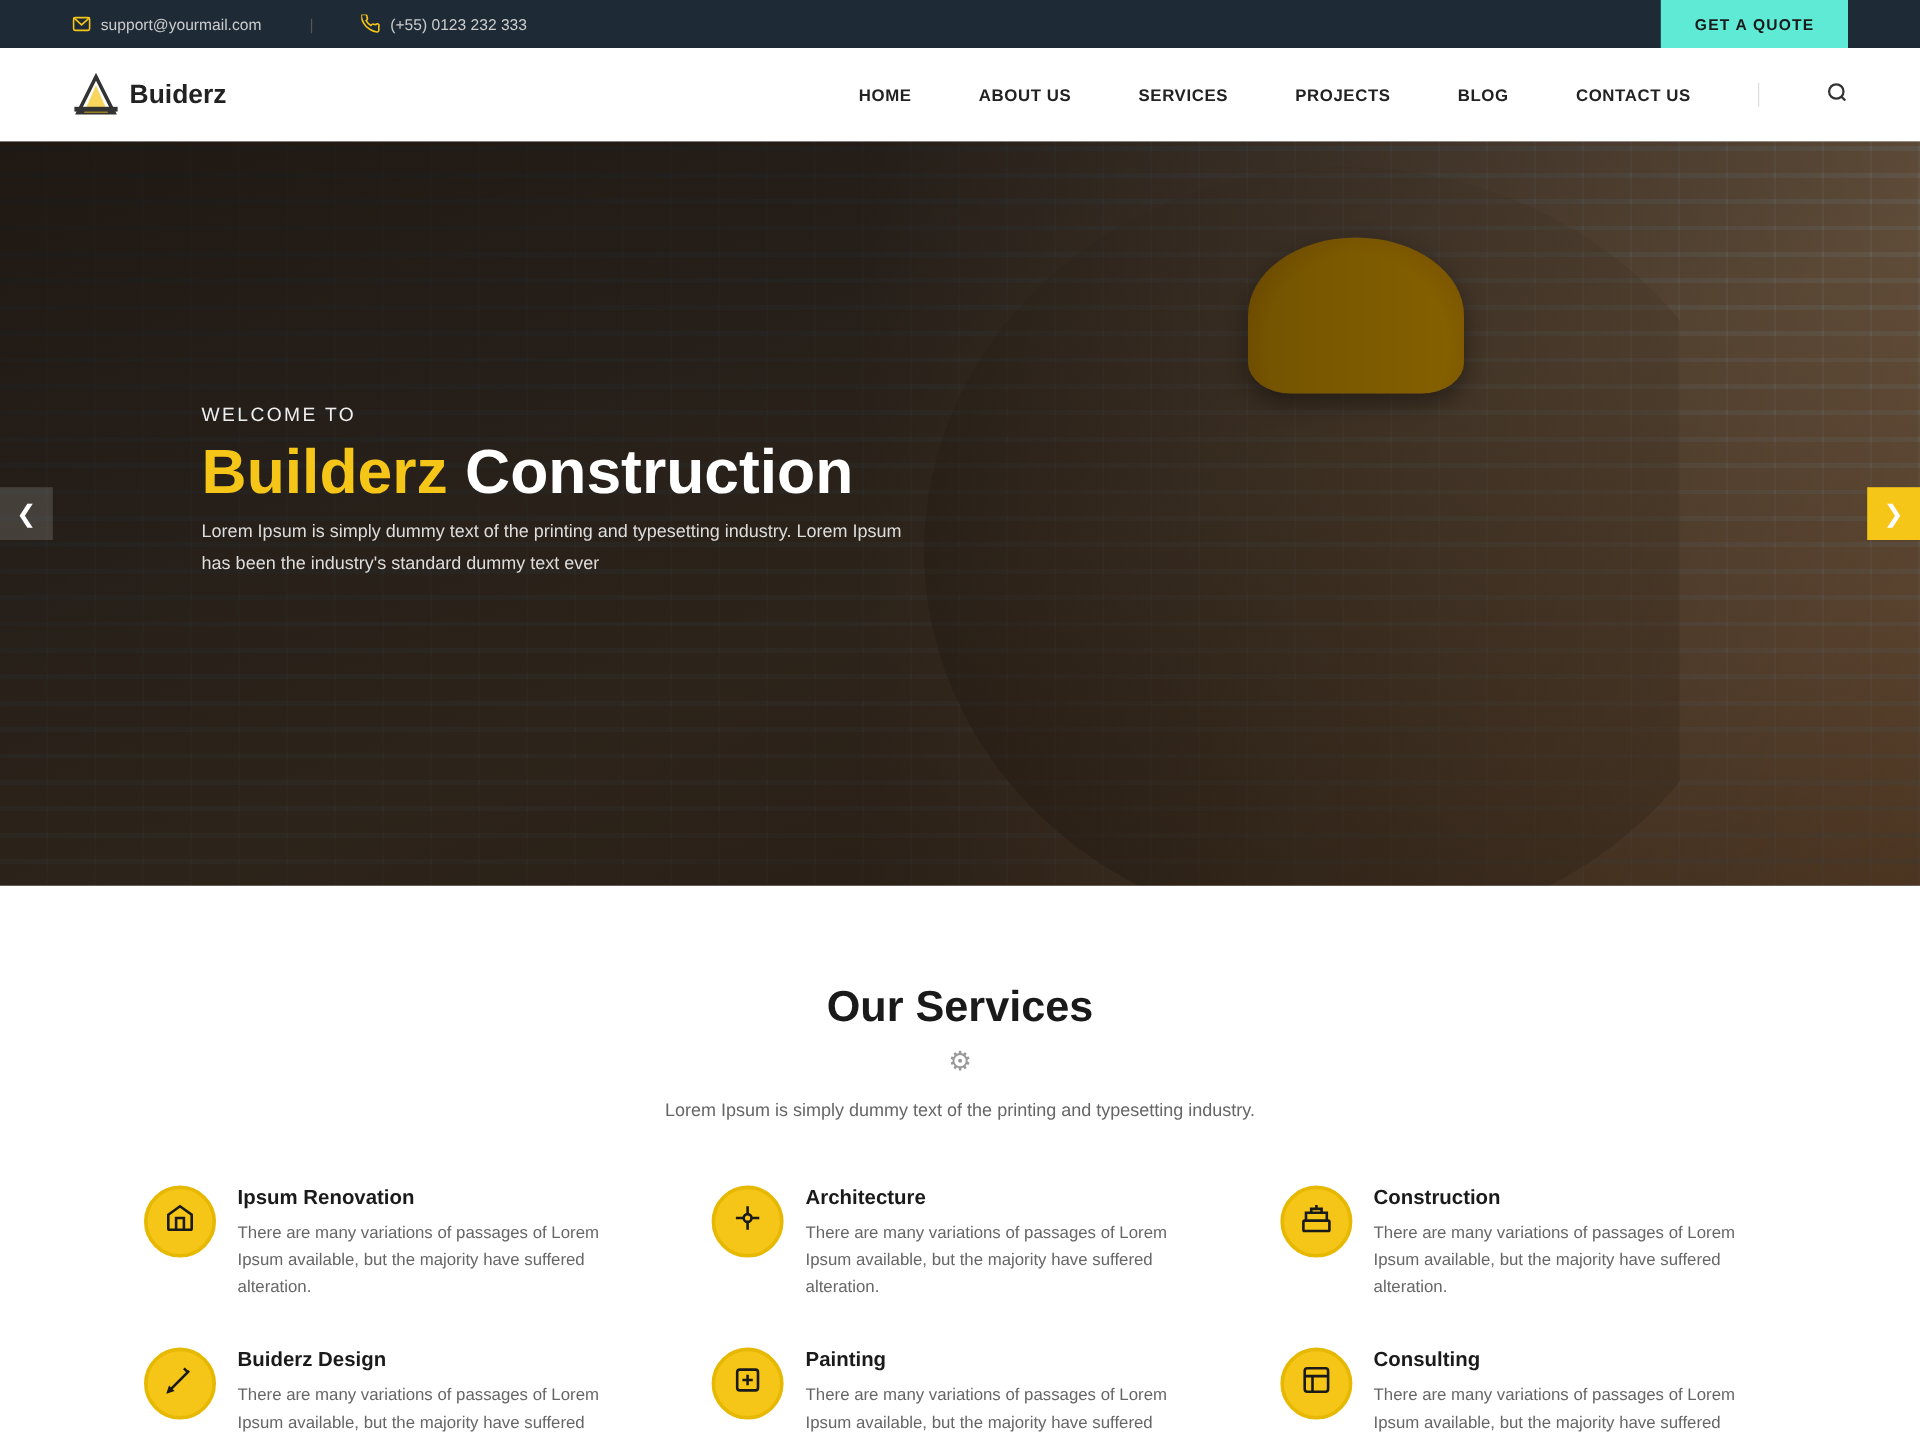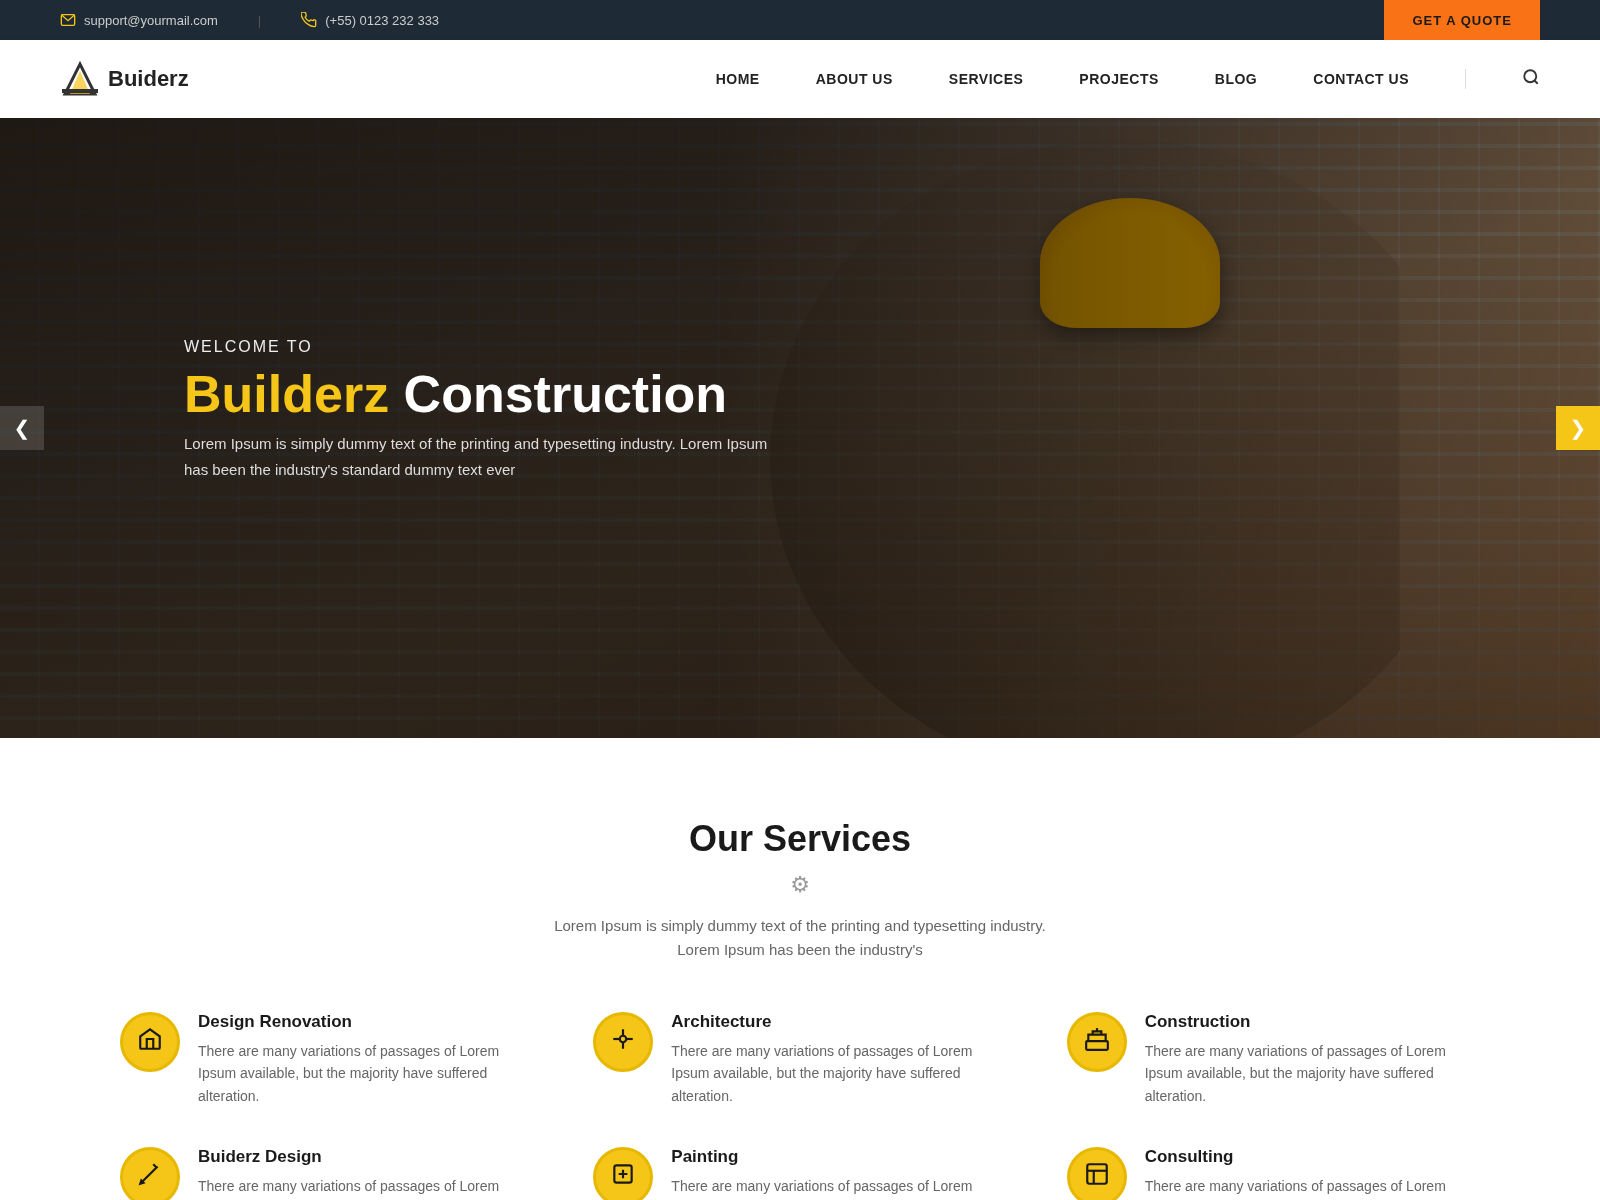--- a/index.html
+++ b/index.html
@@ -24,21 +24,21 @@
     }
     .top-bar-item {
       display: flex;
       align-items: center;
       gap: 8px;
     }
     .top-bar-divider {
       color: #555;
     }
     .get-quote-btn {
-      background: #f97316;
+      background: #5eead4;
       color: #1a1a1a;
       border: none;
       padding: 0 28px;
       height: 40px;
       font-weight: bold;
       font-size: 13px;
       letter-spacing: 1px;
       cursor: pointer;
       text-transform: uppercase;
     }
@@ -124,21 +124,21 @@
           90deg,
           rgba(100,60,20,0.2) 0px,
           rgba(100,60,20,0.2) 38px,
           transparent 38px,
           transparent 40px
         ),
         linear-gradient(160deg, #4a4a4a 0%, #6a6a6a 30%, #8a8070 55%, #7a6a5a 80%, #5a4a3a 100%);
     }
     .hero-content {
       position: absolute;
-      left: 184px;
+      left: 168px;
       top: 50%;
       transform: translateY(-50%);
       z-index: 2;
       color: #fff;
       max-width: 600px;
     }
     .hero-welcome {
       font-size: 16px;
       letter-spacing: 2px;
       text-transform: uppercase;
@@ -342,33 +342,32 @@
   <button class="hero-arrow hero-arrow-right">❯</button>
 </section>
 
 <section class="services-section">
   <div class="services-header">
     <h2 class="services-title">Our Services</h2>
     <div class="services-divider">
       <span class="divider-icon">⚙</span>
     </div>
     <p class="services-subtitle">Lorem Ipsum is simply dummy text of the printing and typesetting industry.</p>
-    <p class="services-subtitle">Lorem Ipsum has been the industry's</p>
   </div>
   <div class="services-grid" id="services-grid">
 
   <div class="service-item">
     <div class="service-icon-wrap">
       <span><svg viewBox="0 0 24 24" fill="none" stroke="#1a1a1a" stroke-width="2" width="26" height="26">
               <path d="M3 9.5L12 3l9 6.5V20a1 1 0 01-1 1H4a1 1 0 01-1-1V9.5z"></path>
               <polyline points="9,21 9,12 15,12 15,21"></polyline>
             </svg></span>
     </div>
     <div class="service-content">
-      <div class="service-name">Design Renovation</div>
+      <div class="service-name">Ipsum Renovation</div>
       <div class="service-desc">There are many variations of passages of Lorem Ipsum available, but the majority have suffered alteration.</div>
     </div>
   </div>
       <div class="service-item">
     <div class="service-icon-wrap">
       <span><svg viewBox="0 0 24 24" fill="none" stroke="#1a1a1a" stroke-width="2" width="26" height="26">
               <circle cx="12" cy="12" r="3"></circle>
               <line x1="3" y1="12" x2="9" y2="12"></line>
               <line x1="15" y1="12" x2="21" y2="12"></line>
               <line x1="12" y1="3" x2="12" y2="9"></line>

